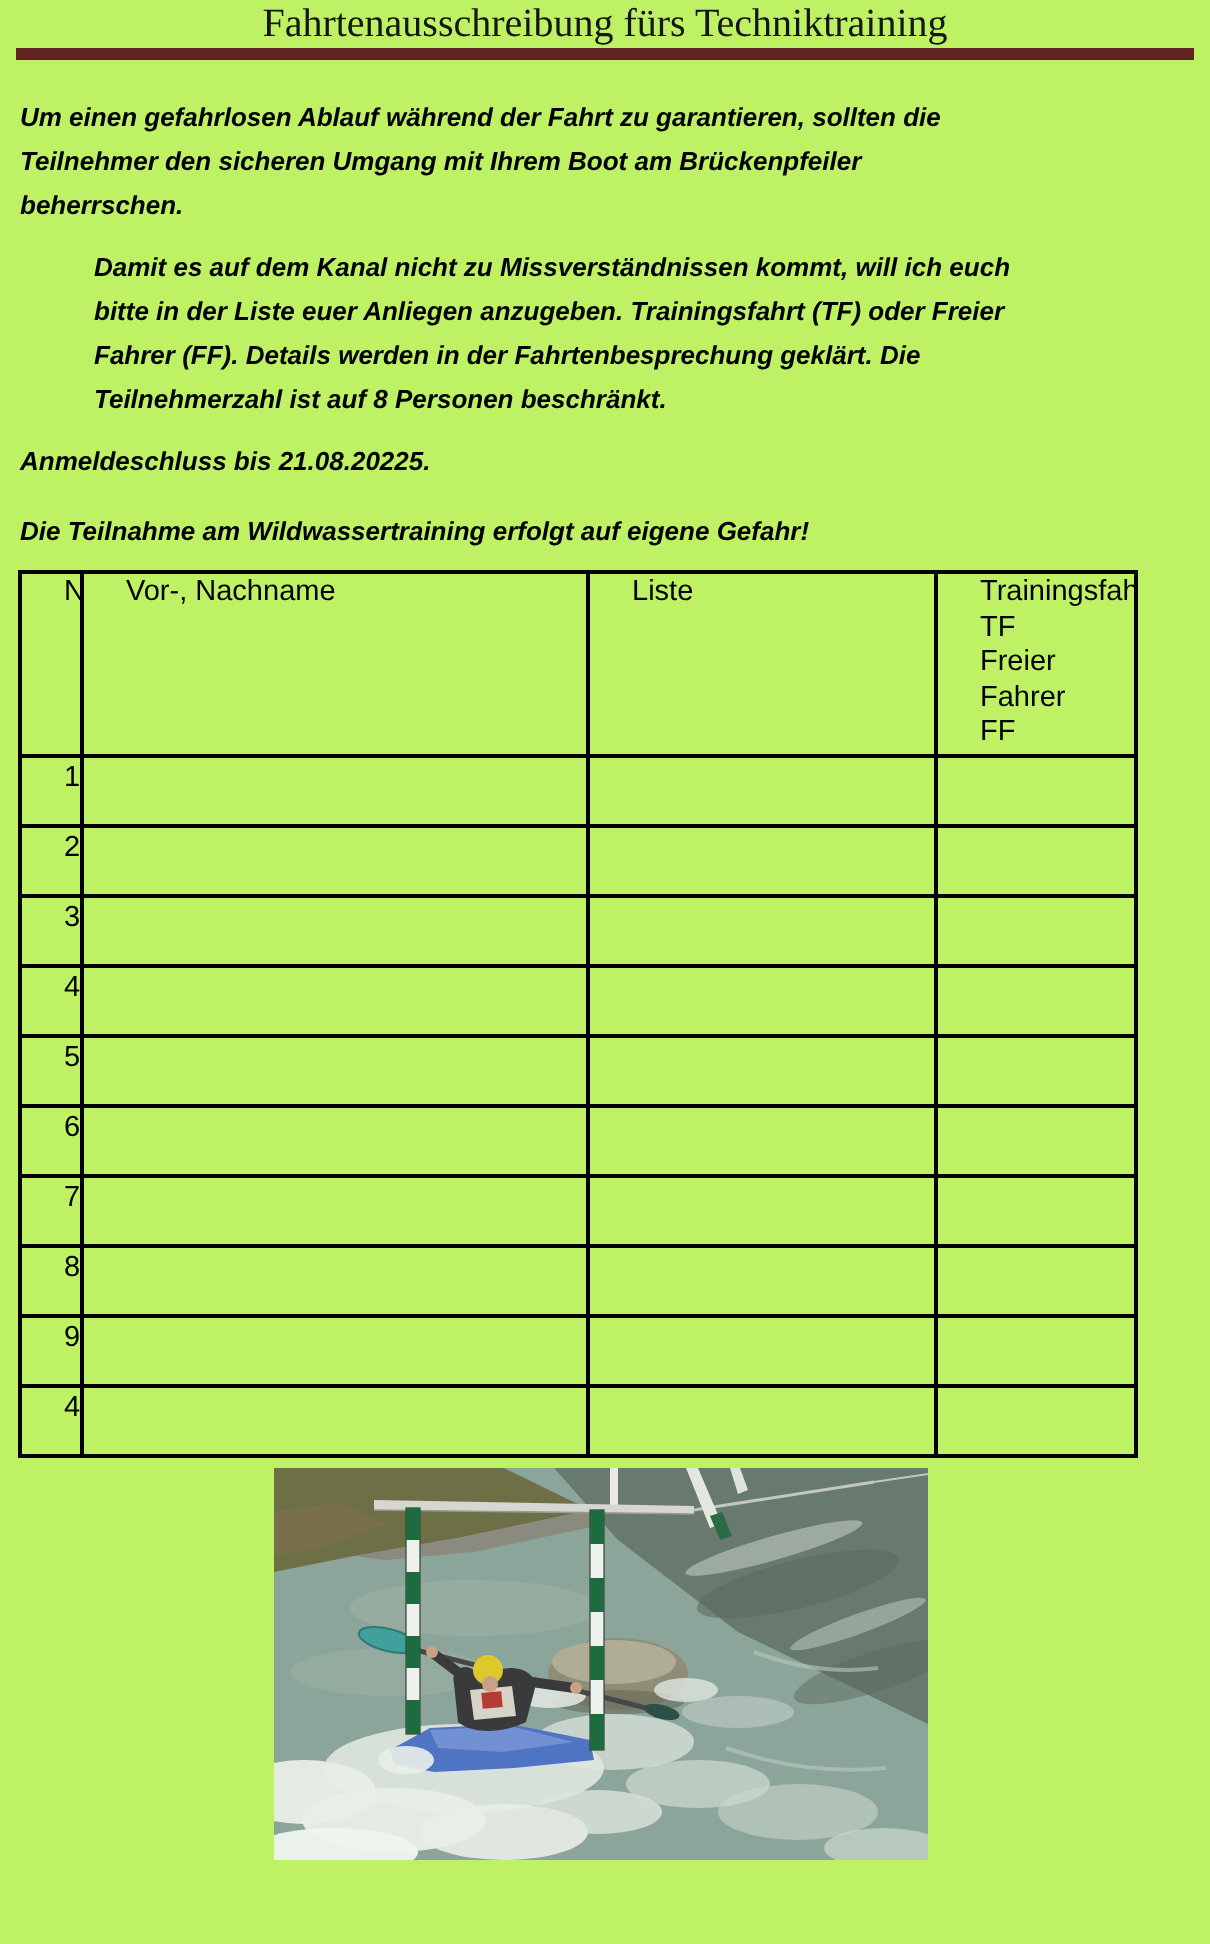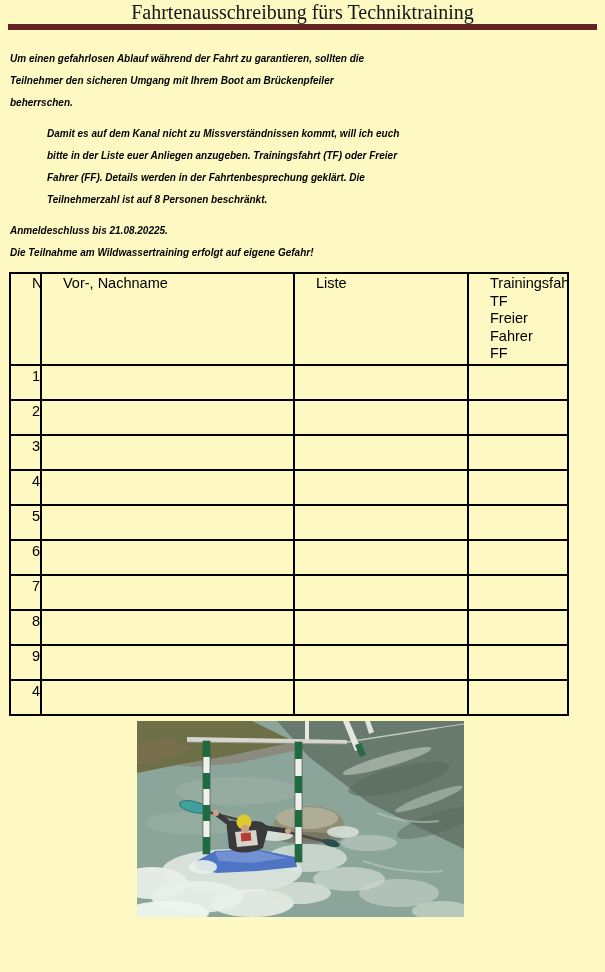--- a/index.html
+++ b/index.html
@@ -1,48 +1,48 @@
 <!DOCTYPE html>
 <html><head>
 <meta charset="utf-8">
 <style>
   html, body { margin: 0; padding: 0; background: #ffffff; }
   .page {
     position: relative;
     width: 605px;
     height: 972px;
-    background: #fef9c3;
+    background: #bef264;
     font-family: "Liberation Sans", sans-serif;
     color: #000000;
     overflow: hidden;
   }
   .doc-title {
     font-family: "Liberation Serif", serif;
     font-size: 20px;
     line-height: 24px;
     text-align: center;
     color: #151515;
   }
   .title-rule {
     height: 6px;
     background: #622423;
     margin: 0 8px;
   }
   .body-par {
     margin: 0 12px 0 10px;
     font-weight: bold;
     font-style: italic;
-    font-size: 10px;
+    font-size: 13px;
     line-height: 22px;
     white-space: pre-line;
   }
   .p1 { margin-top: 18px; }
   .p2 { margin-top: 9px; margin-left: 47px; }
   .p3 { margin-top: 9px; }
-  .p4 { }
+  .p4 { margin-top: 13px; }
 
   table.signup {
     margin: 8px 0 0 9px;
     border-collapse: collapse;
     table-layout: fixed;
     width: 558px;
   }
   table.signup th, table.signup td {
     border: 2px solid #000000;
     font-size: 14.5px;

